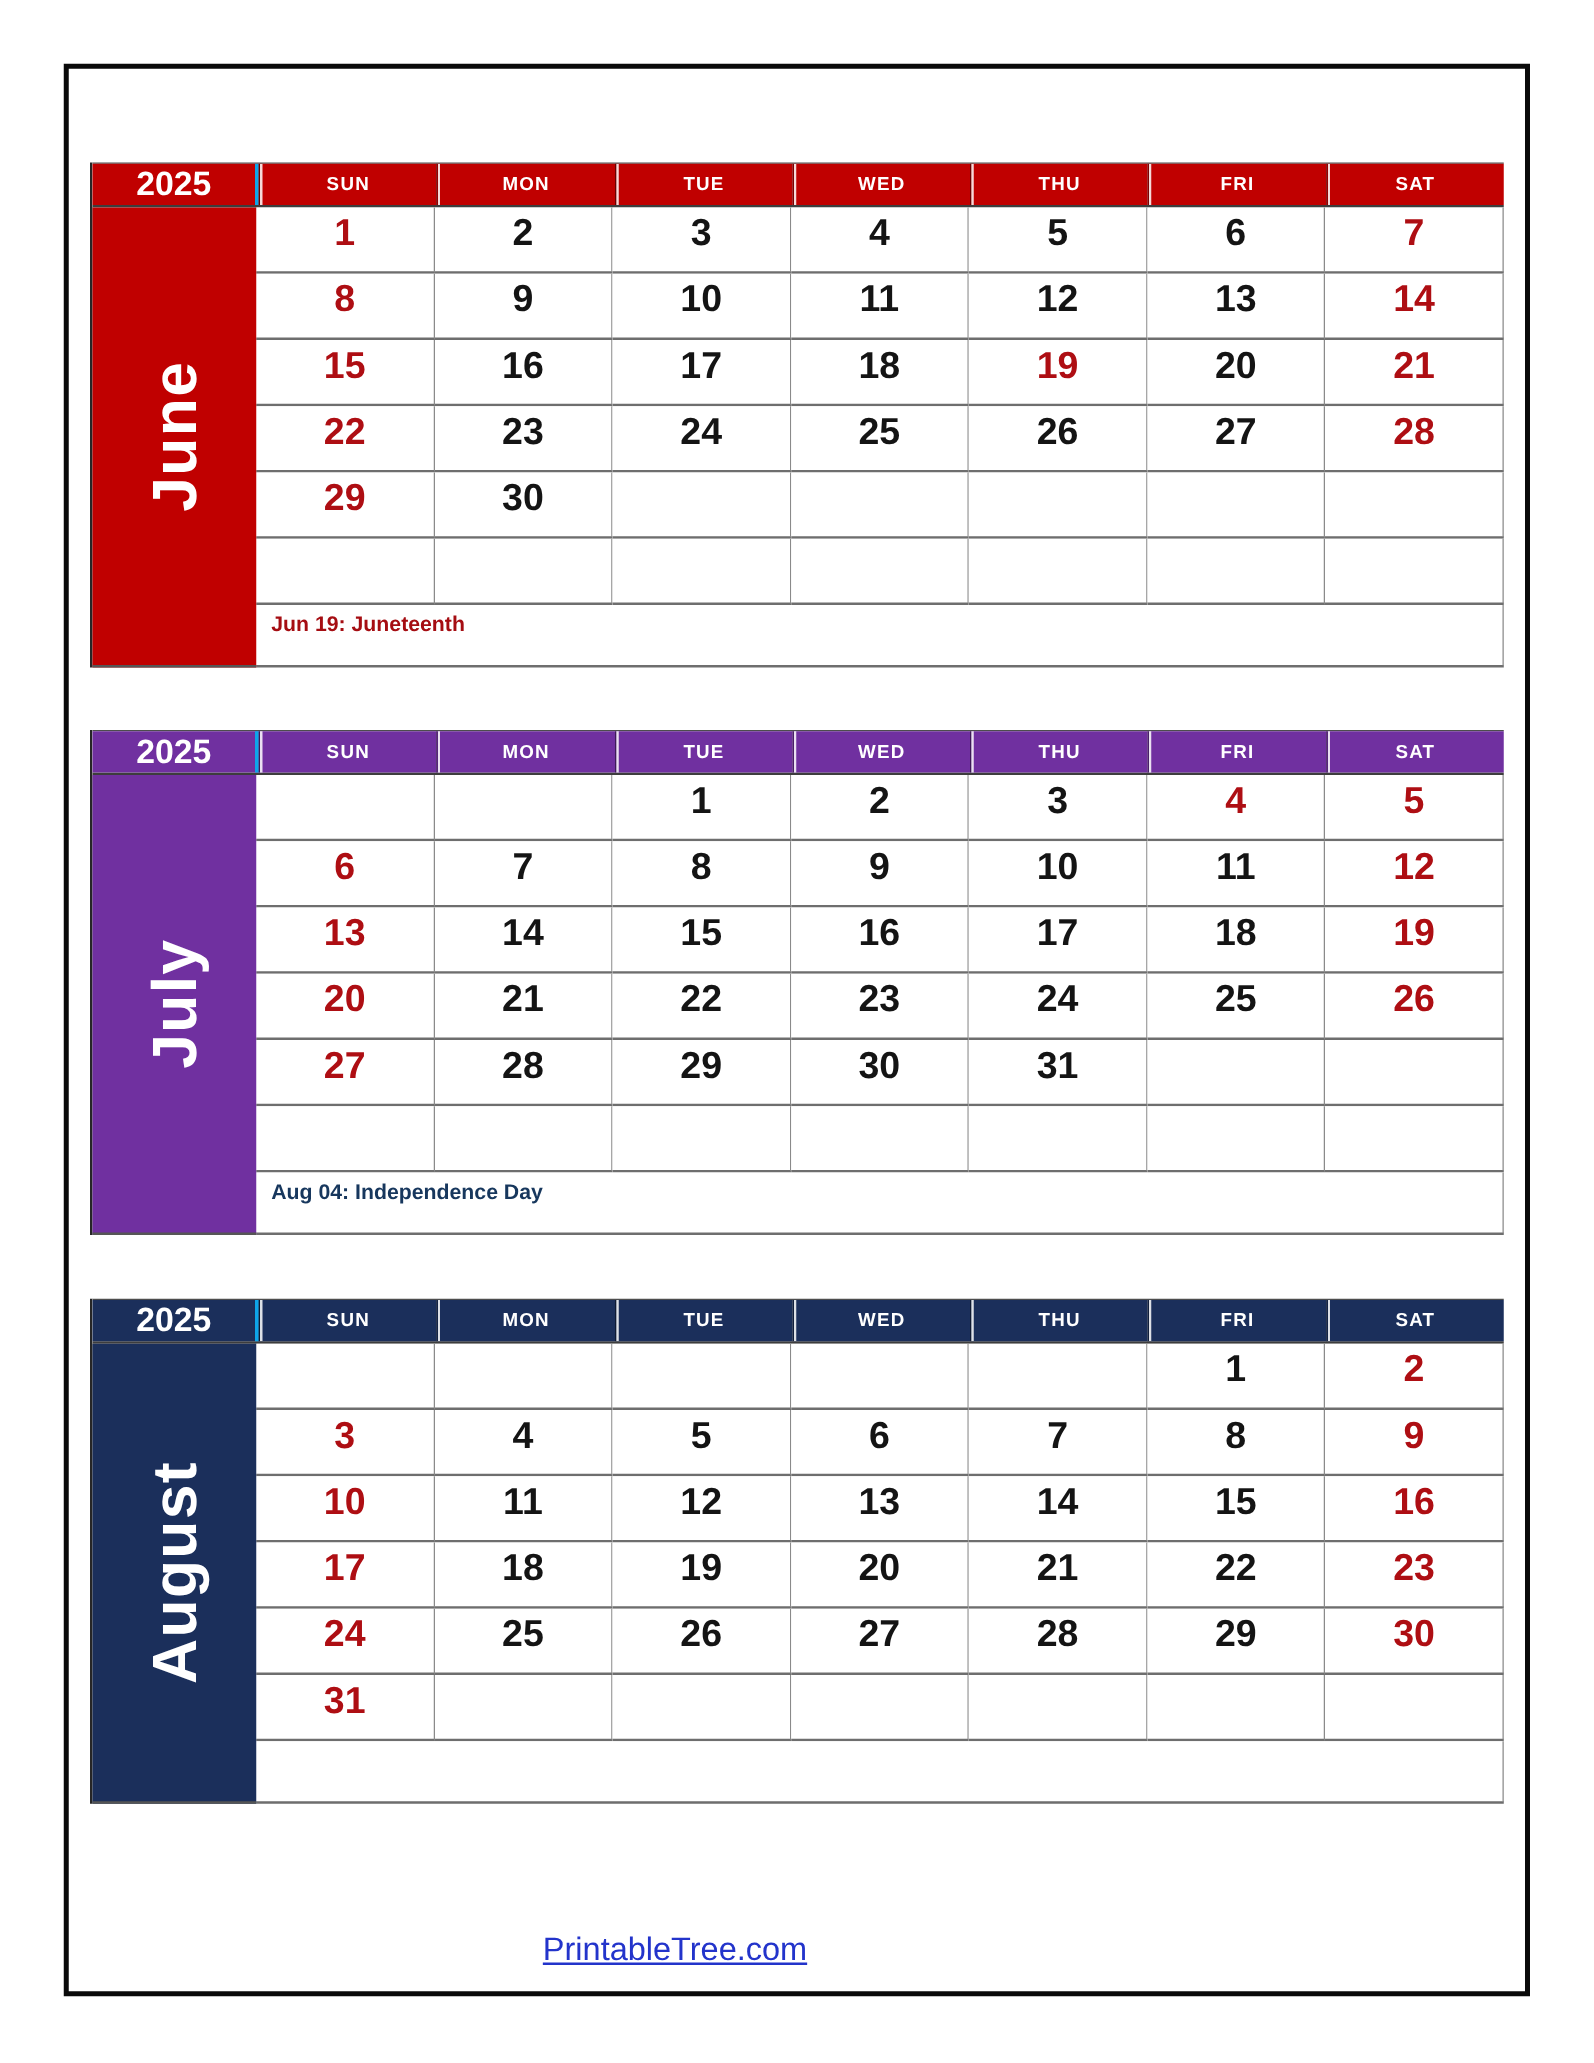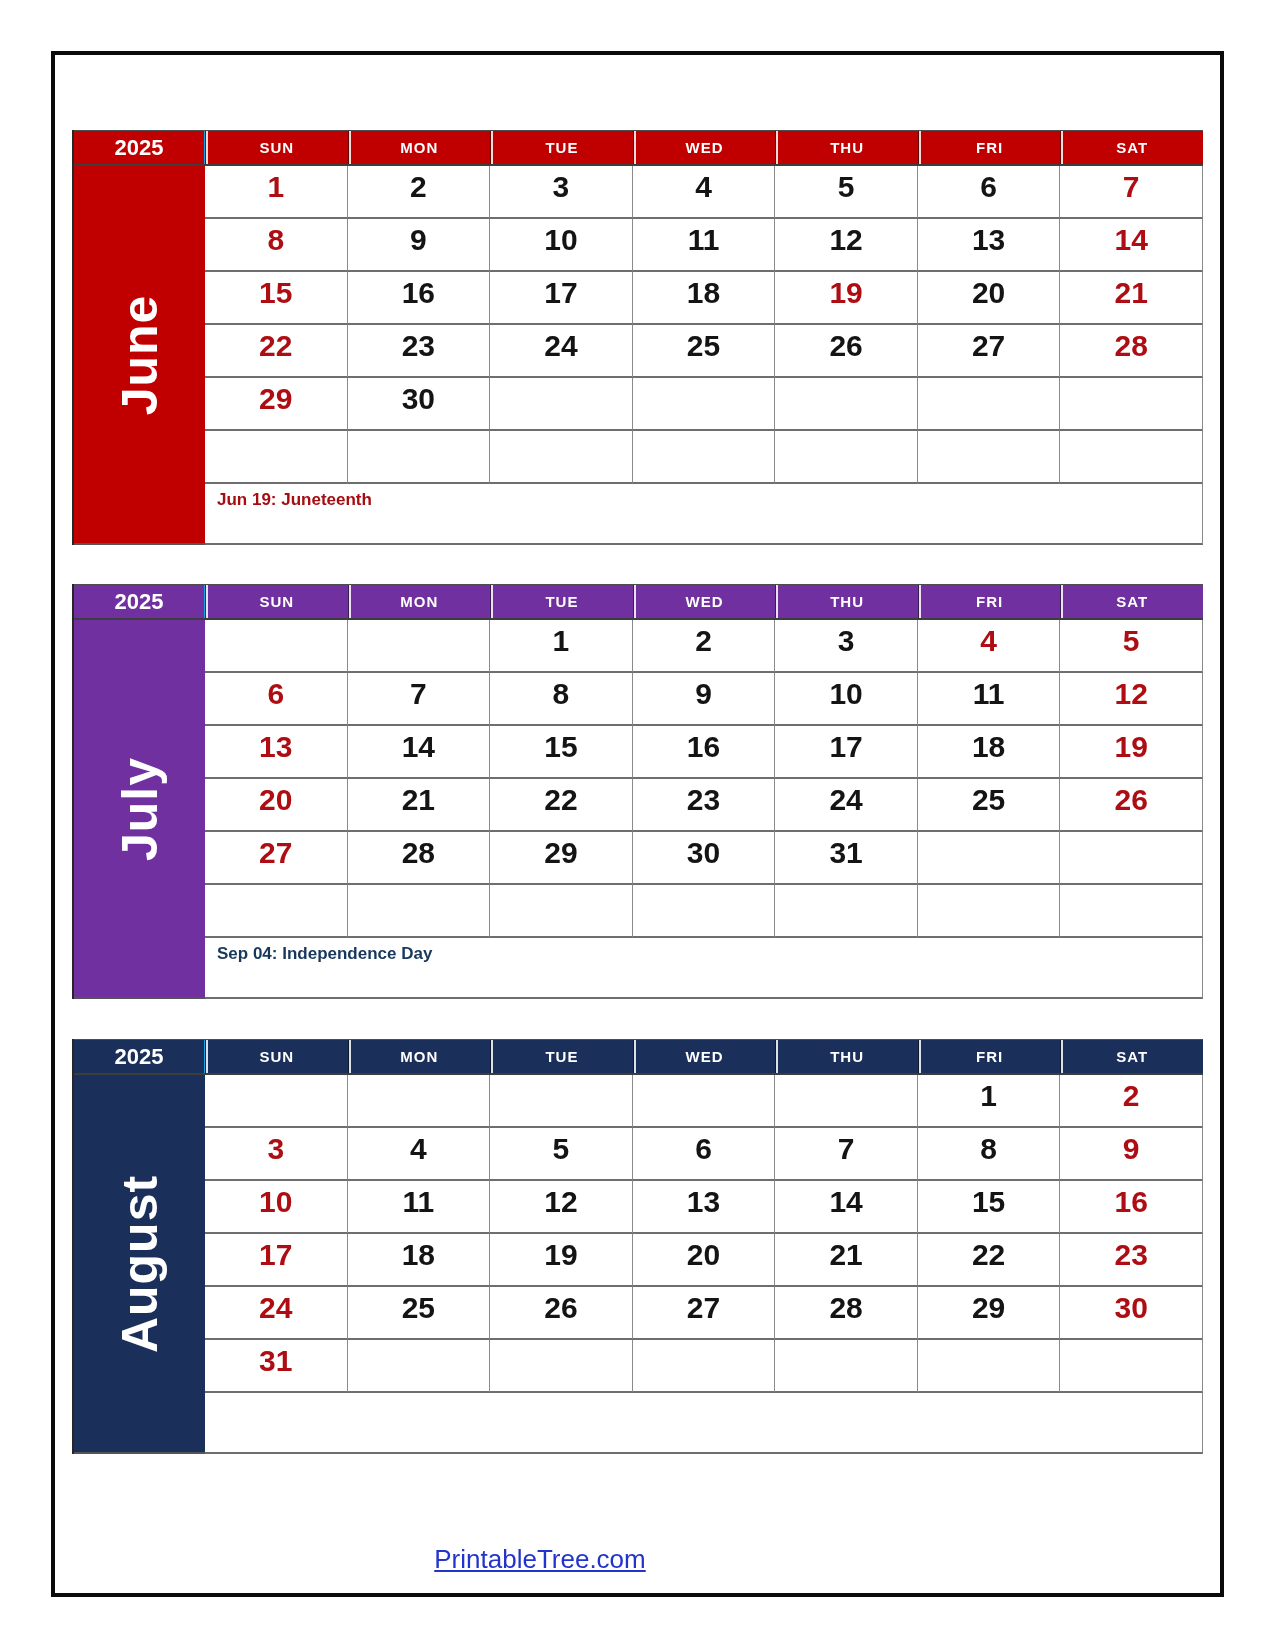--- a/index.html
+++ b/index.html
@@ -16,21 +16,21 @@
     border-left:2px solid #262626;
   }
   
   .m-header{
     display:flex;height:33px;background:#ffffff;
     border-top:1px solid #4d4d4d;border-bottom:2px solid #3d3d3d;box-sizing:content-box;
   }
   .year-cell{
     width:130px;flex:0 0 130px;background:var(--accent);color:#fff;
     display:flex;align-items:center;justify-content:center;
-    font-size:22px;font-weight:bold;border-right:1px solid #0ea5e9;
+    font-size:27px;font-weight:bold;border-right:3px solid #0ea5e9;
   }
   .day-cell{
     flex:1;background:var(--accent);color:#fff;
     display:flex;align-items:center;justify-content:center;
     font-size:15px;font-weight:bold;letter-spacing:1px;
     border-left:1px solid rgba(0,0,0,0.45);
     box-shadow:inset 2px 0 0 rgba(255,255,255,0.85);
   }
   
   .m-body{display:flex;align-items:stretch;}
@@ -45,21 +45,21 @@
   }
   .right-part{flex:1;display:flex;flex-direction:column;}
   .grid{display:grid;grid-template-columns:repeat(7,1fr);grid-auto-rows:53px;}
   .cell{
     box-sizing:border-box;border-right:1px solid #8a8a8a;border-bottom:2px solid #6e6e6e;
     text-align:center;padding-top:6px;font-size:30px;font-weight:bold;
     color:#141414;line-height:1;background:#fff;
   }
   .cell.red{color:var(--date-red,#ae0e13);}
   .holiday-row{
-    height:61px;box-sizing:border-box;background:#fff;
+    height:50px;box-sizing:border-box;background:#fff;
     border-right:1px solid #8a8a8a;border-bottom:2px solid #6e6e6e;
     font-size:17px;font-weight:bold;padding:6px 0 0 12px;
   }
   .footer{
     position:absolute;left:0;top:1544px;width:1080px;text-align:center;
   }
   .footer-link{
     font-size:26px;color:var(--link-blue,#2334cb);text-decoration:underline;cursor:pointer;
   }
 </style>
@@ -186,21 +186,21 @@
           <div class="cell"></div>
           <div class="cell"></div>
           <div class="cell"></div>
           <div class="cell"></div>
           <div class="cell"></div>
           <div class="cell"></div>
           <div class="cell"></div>
           <div class="cell"></div>
           <div class="cell"></div>
         </div>
-      <div class="holiday-row holiday-note" style="color: rgb(23, 55, 93);">Sep 04: Independence Day</div>
+      <div class="holiday-row holiday-note" style="color: rgb(23, 55, 93);">Aug 04: Independence Day</div>
     </div>
   </div>
 </section>
 
 <section class="month" style="top: 1039px; --accent: #1b2f5b;">
   <div class="m-header">
     <div class="year-cell">2025</div>
     <div class="day-cell">SUN</div>
     <div class="day-cell">MON</div>
     <div class="day-cell">TUE</div>

